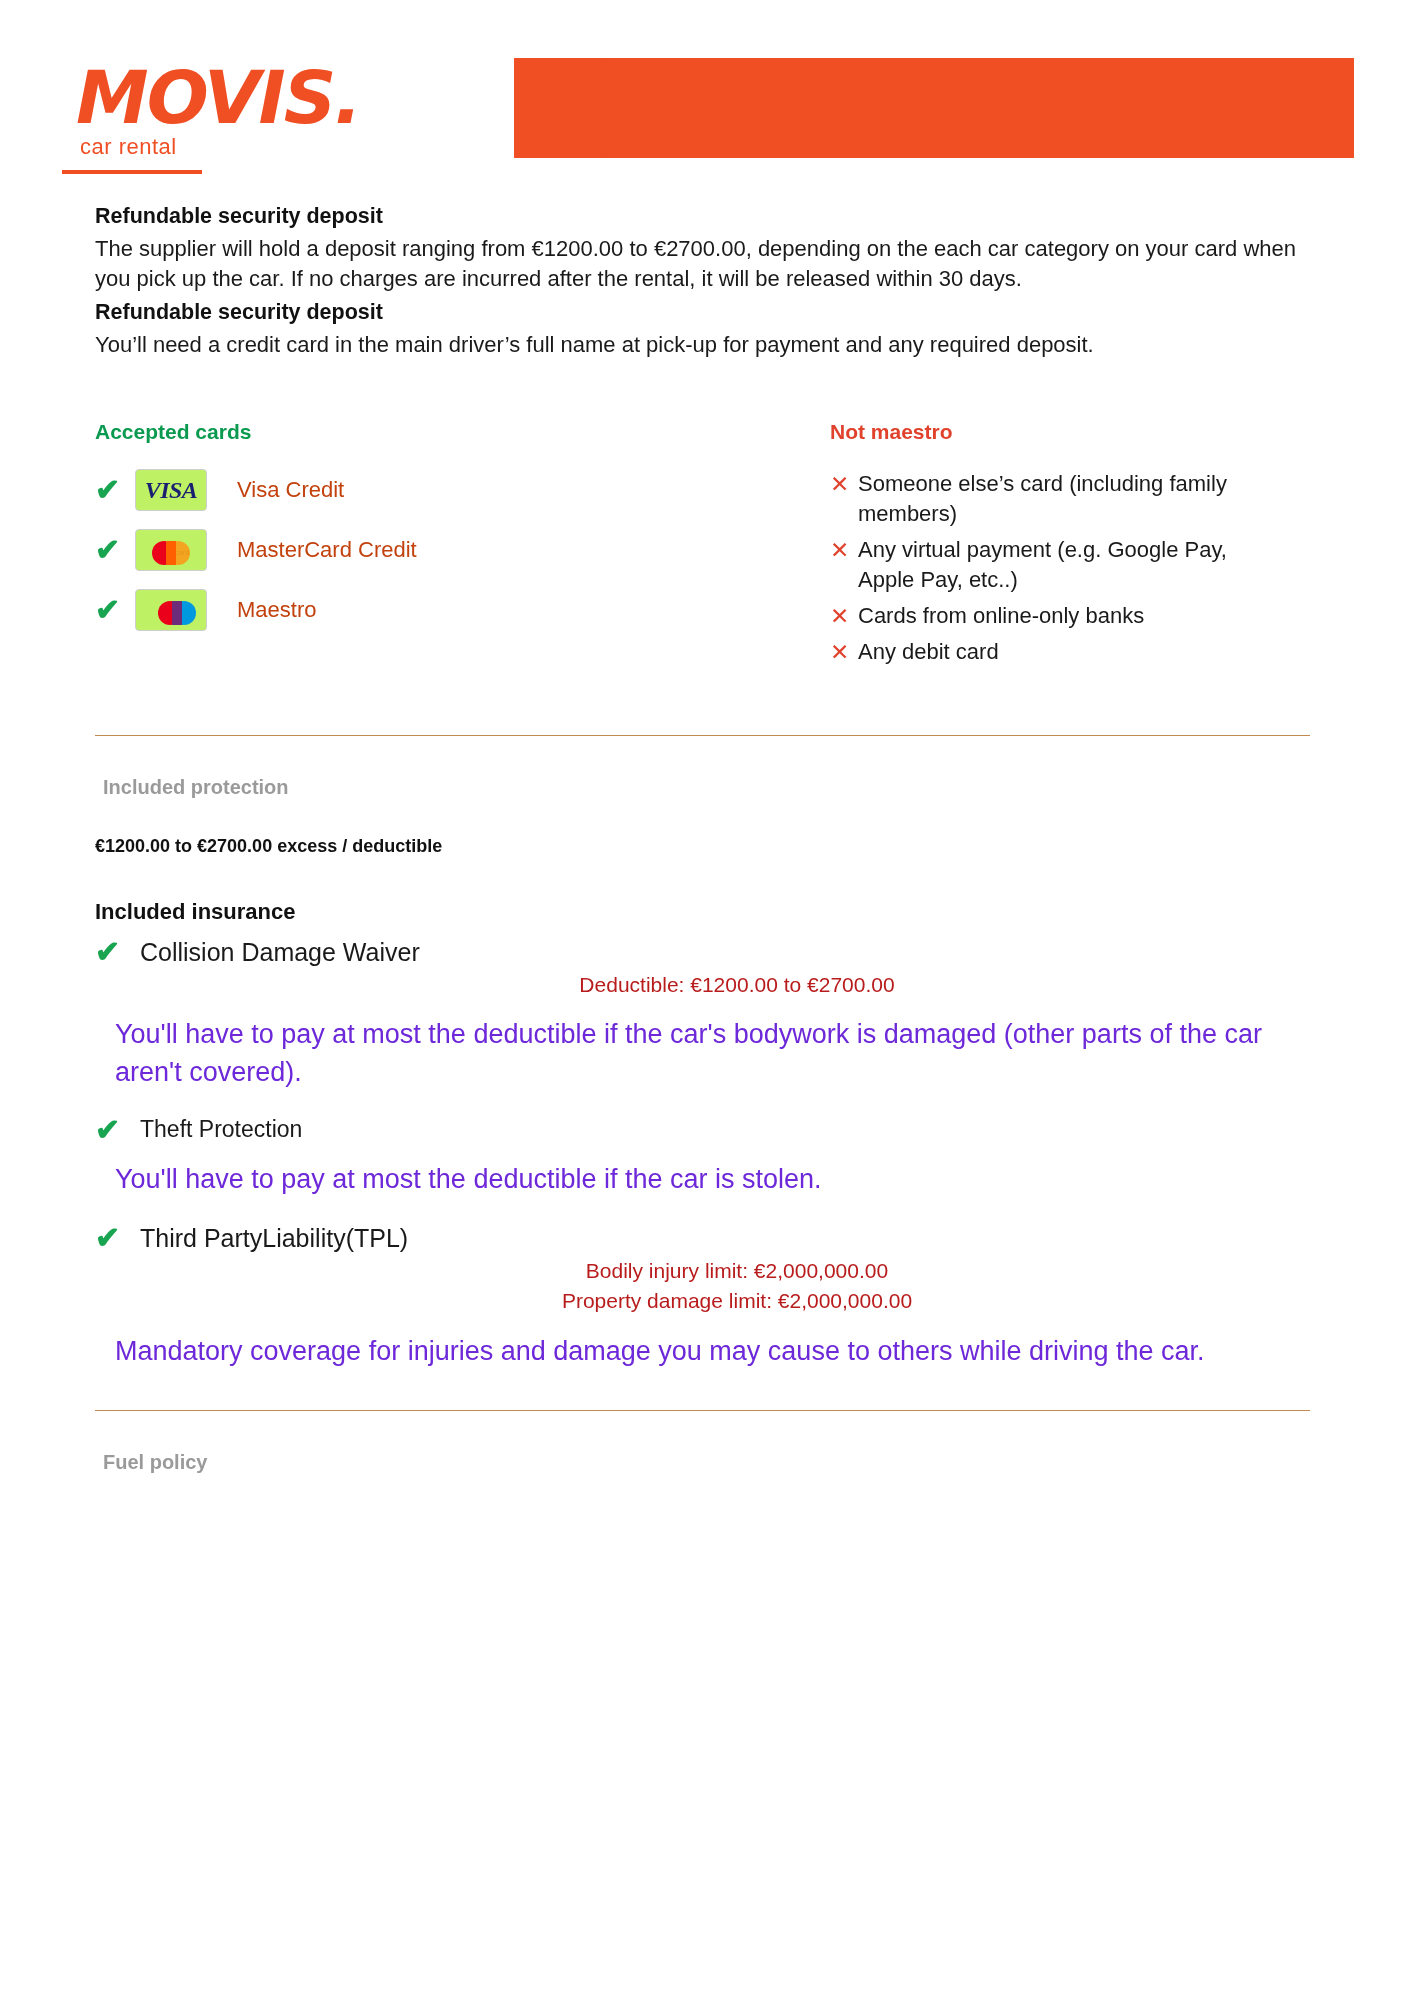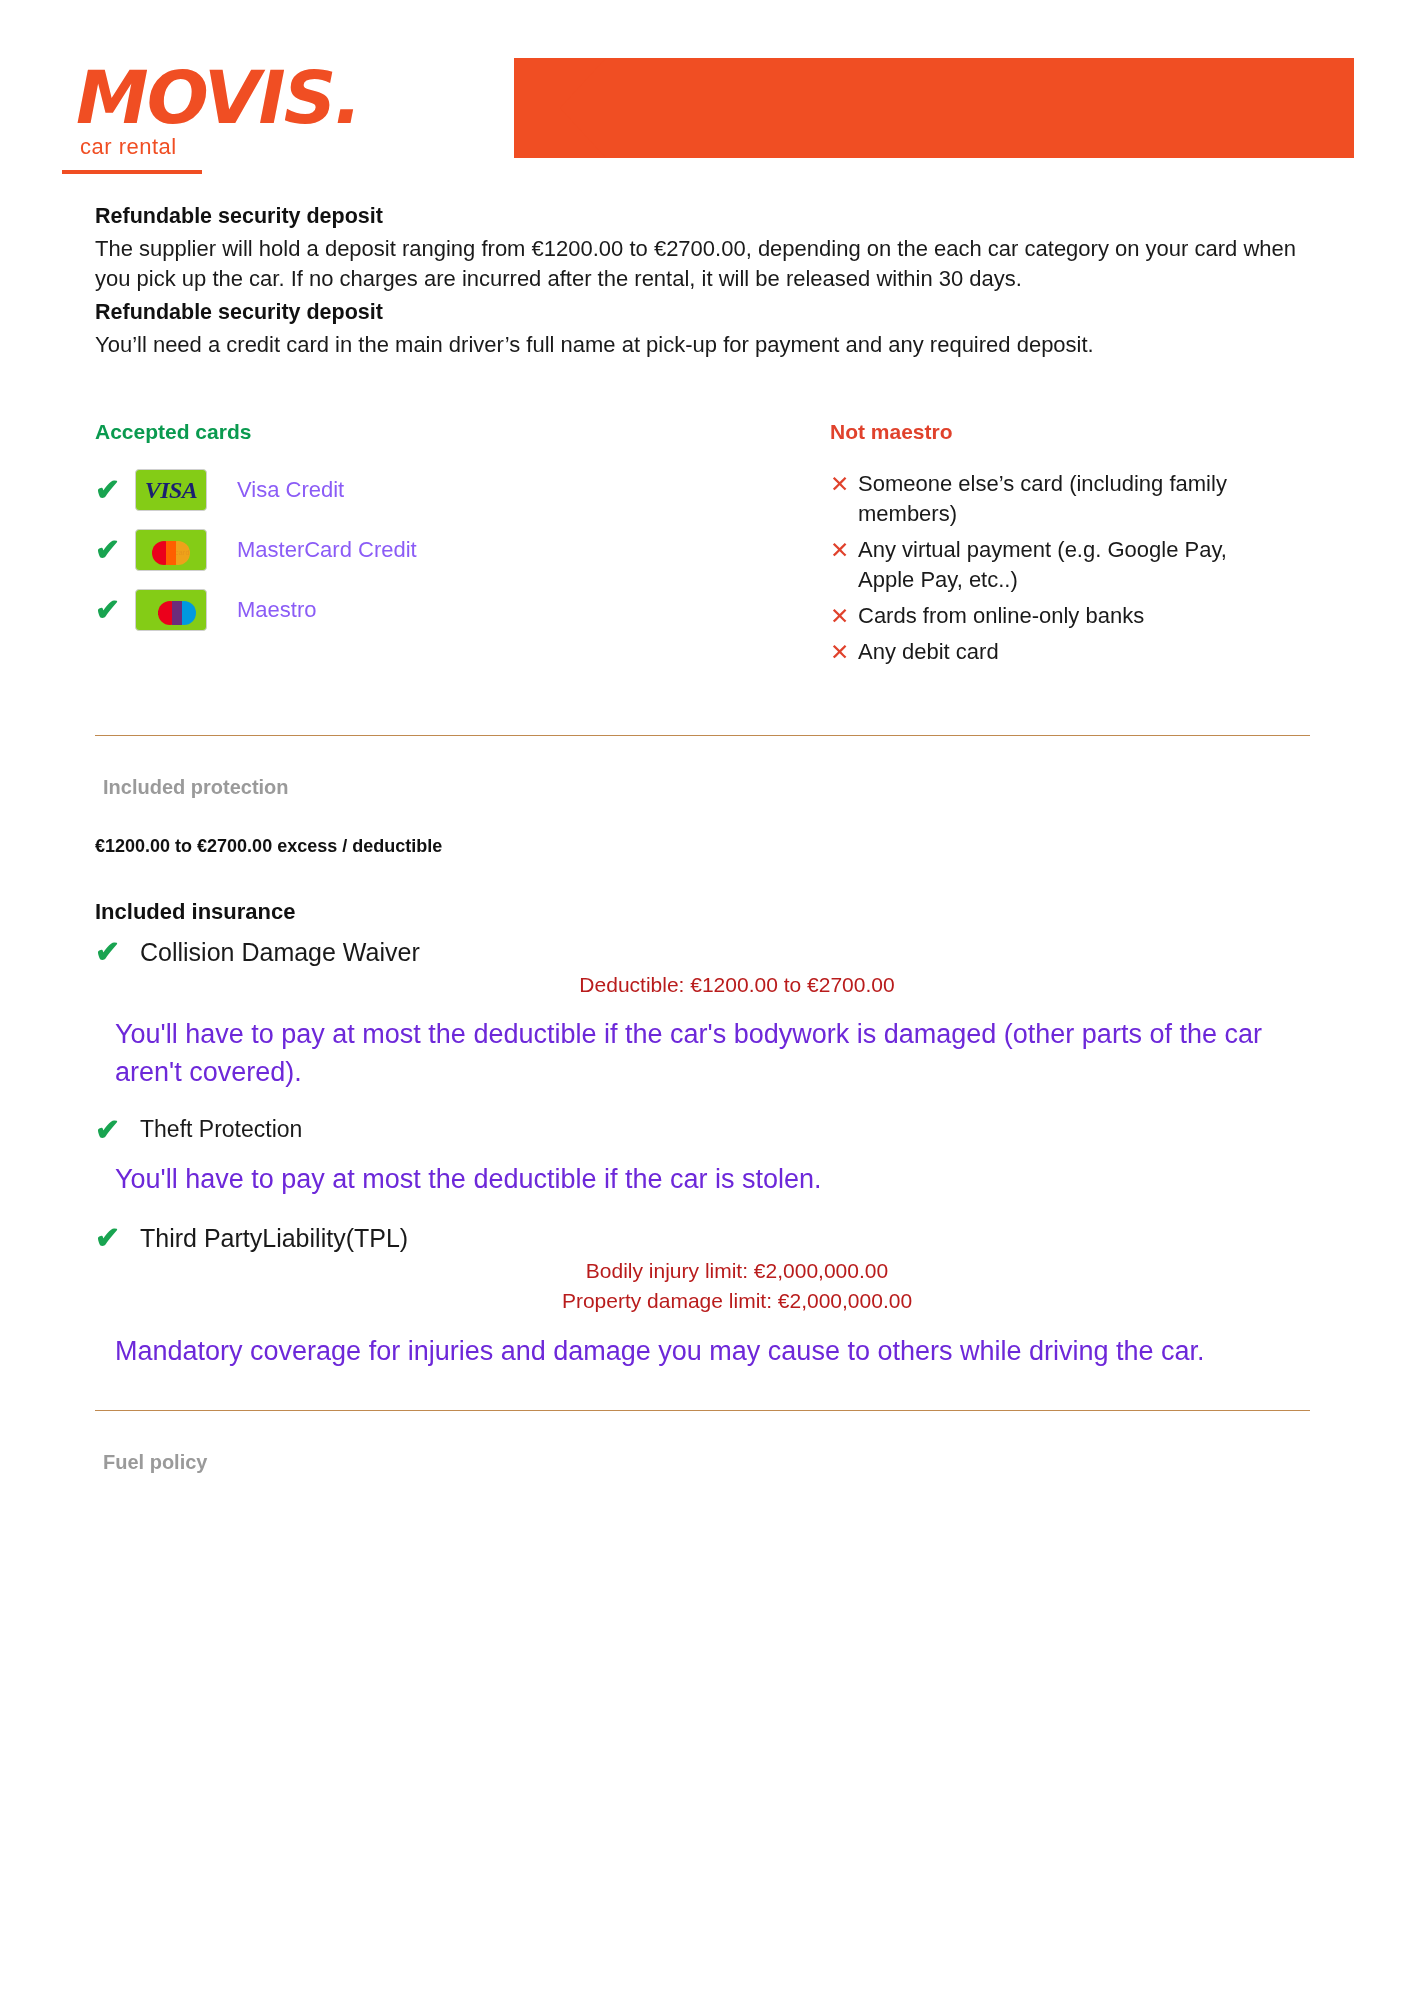--- a/index.html
+++ b/index.html
@@ -128,31 +128,31 @@
     color: #19a451;
     font-size: 30px;
     line-height: 1;
     font-weight: 700;
   }
   .card-logo {
     width: 72px;
     height: 42px;
     border: 1px solid #cfcfcf;
     border-radius: 4px;
-    background: #84cc16;
+    background: #bef264;
     display: flex;
     align-items: center;
     justify-content: center;
     margin-right: 30px;
     flex: 0 0 72px;
     overflow: hidden;
   }
   .card-label {
     font-size: 22px;
-    color: #8b5cf6;
+    color: #c2410c;
   }
   .visa-text {
     font-family: "Liberation Serif", serif;
     font-style: italic;
     font-weight: 700;
     font-size: 24px;
     color: #1a1f71;
     letter-spacing: -0.5px;
   }
   .mc-marks { position: relative; width: 48px; height: 24px; }

